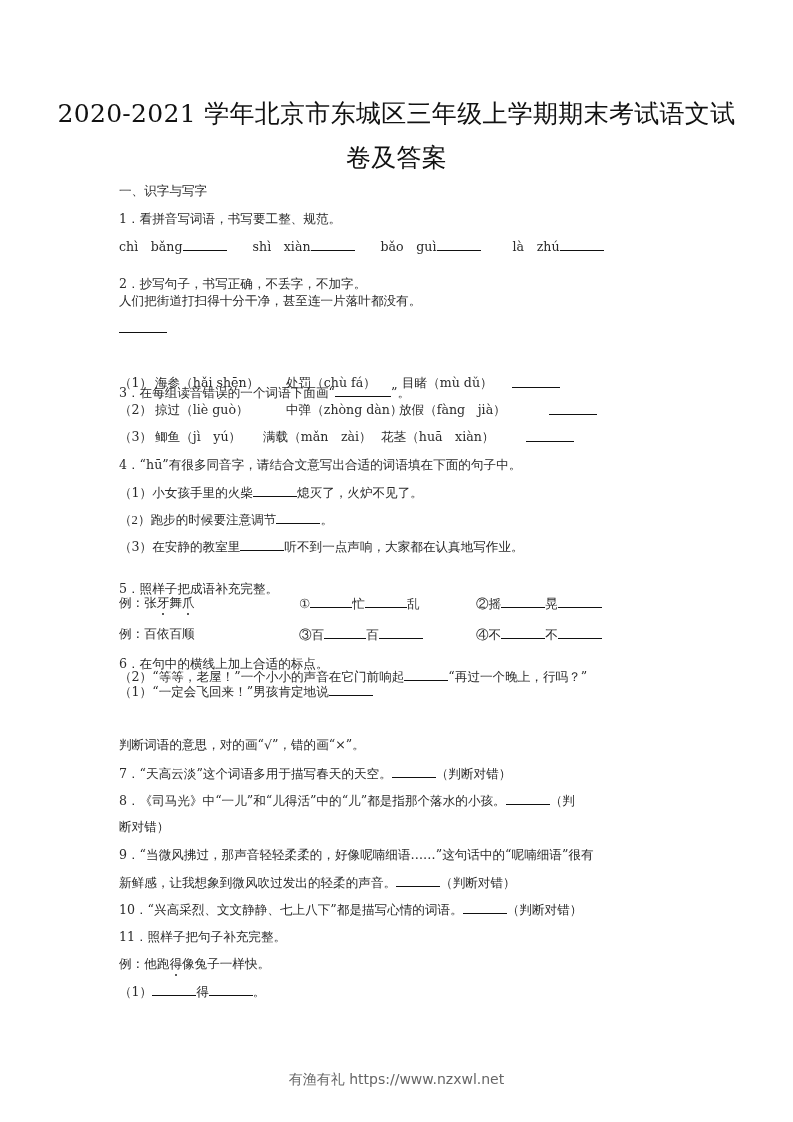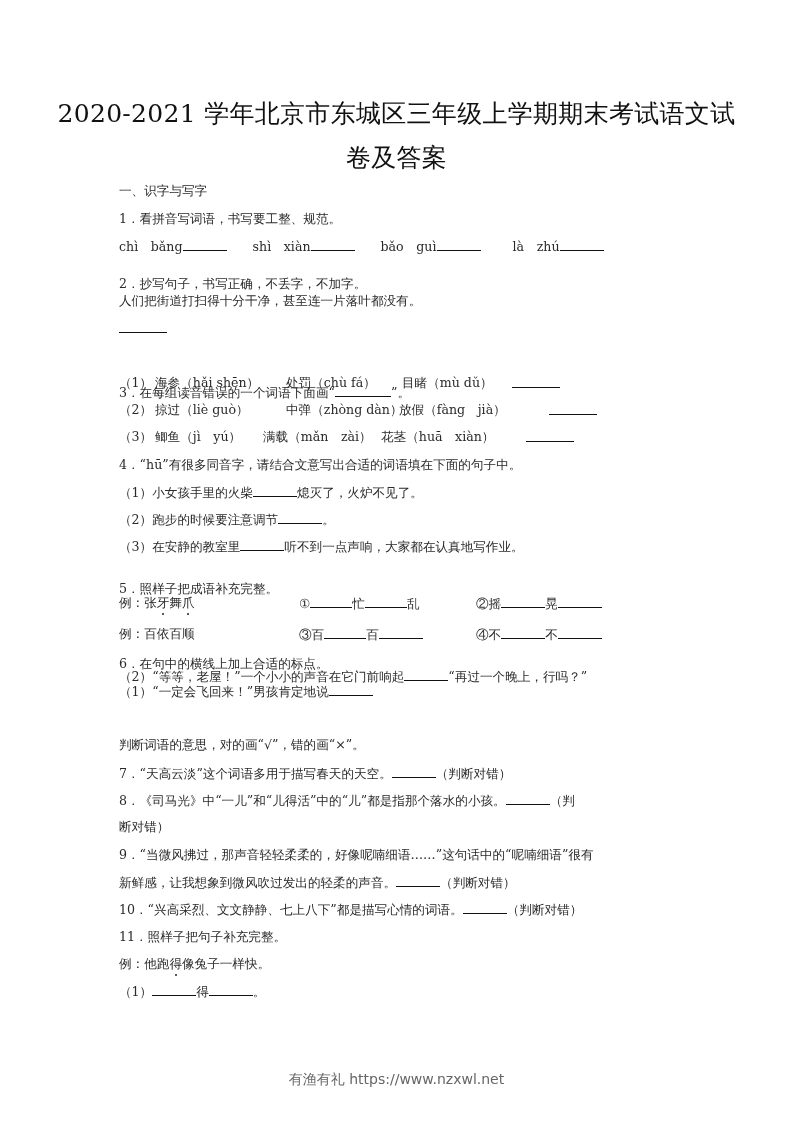--- a/index.html
+++ b/index.html
@@ -62,21 +62,21 @@
   <div class="line" style="top:429px;">
     <span class="abs" style="left:0">（3）</span>
     <span class="abs" style="left:36px">鲫鱼（jì　yú）</span>
     <span class="abs" style="left:144px">满载（mǎn　zài）</span>
     <span class="abs" style="left:262px">花茎（huā　xiàn）</span>
     <span class="abs blank w48" style="left:407px"></span>
   </div>
 
   <div class="line" style="top:457px;">4．“hū”有很多同音字，请结合文意写出合适的词语填在下面的句子中。</div>
   <div class="line" style="top:484px;"><span>（1）小女孩手里的火柴</span><span class="blank w44"></span><span>熄灭了，火炉不见了。</span></div>
-  <div class="line" style="top:511px;"><span>（2）跑步的时候要注意调节</span><span class="blank w44"></span><span>。</span></div>
+  <div class="line" style="top:511px;font-family:Liberation Serif, serif;"><span>（2）跑步的时候要注意调节</span><span class="blank w44"></span><span>。</span></div>
   <div class="line" style="top:538px;"><span>（3）在安静的教室里</span><span class="blank w44"></span><span>听不到一点声响，大家都在认真地写作业。</span></div>
 
   <div class="line" style="top:581px;">5．照样子把成语补充完整。</div>
   <div class="line" style="top:595px;">
     <span class="abs" style="left:0"><span>例：</span><span>张</span><span class="dot">牙</span><span>舞</span><span class="dot">爪</span></span>
     <span class="abs" style="left:180px"><span>①</span><span class="blank w42"></span><span>忙</span><span class="blank w42"></span><span>乱</span></span>
     <span class="abs" style="left:357px"><span>②摇</span><span class="blank w44"></span><span>晃</span><span class="blank w44"></span></span>
   </div>
   <div class="line" style="top:626px;">
     <span class="abs" style="left:0">例：百依百顺</span>

